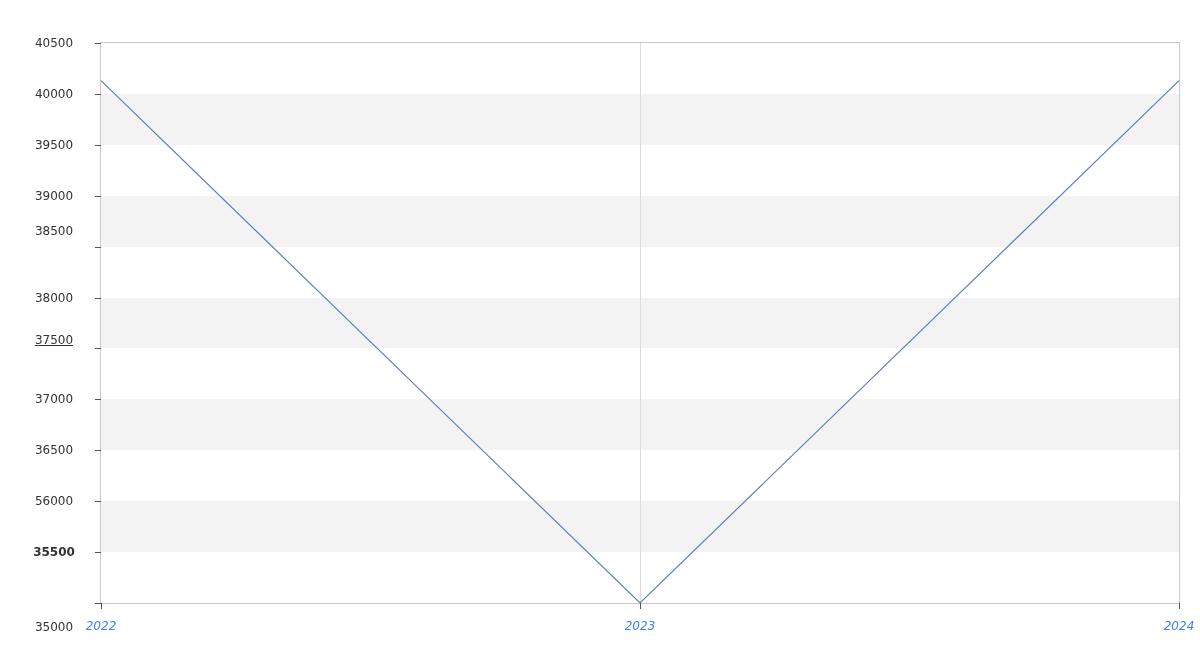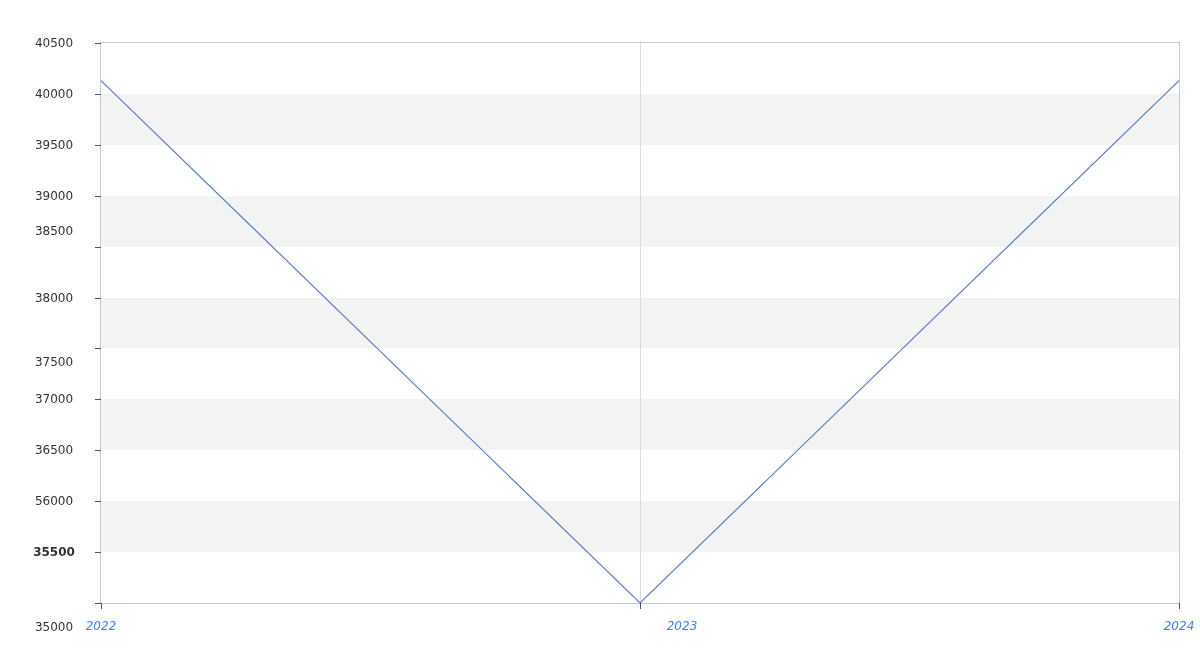--- a/index.html
+++ b/index.html
@@ -122,26 +122,26 @@
       <div class="tick-mark" style="top: 101.818px;"></div>
       <div class="tick-mark" style="top: 50.9091px;"></div>
       <div class="tick-mark" style="top: 0px;"></div>
     </div>
 
 <div class="y-tick" style="top: 603px; margin-top: 24px;">35000</div>
     <div class="y-tick" style="top: 552.091px; font-weight: bold;">35500</div>
     <div class="y-tick" style="top: 501.182px;">56000</div>
     <div class="y-tick" style="top: 450.273px;">36500</div>
     <div class="y-tick" style="top: 399.364px;">37000</div>
-    <div class="y-tick" style="top: 362px;">37500</div>
+    <div class="y-tick" style="top: 340px; text-decoration: underline;">37500</div>
     <div class="y-tick" style="top: 297.545px;">38000</div>
     <div class="y-tick" style="top: 231px;">38500</div>
     <div class="y-tick" style="top: 195.727px;">39000</div>
     <div class="y-tick" style="top: 144.818px;">39500</div>
     <div class="y-tick" style="top: 93.9091px;">40000</div>
     <div class="y-tick" style="top: 43px;">40500</div>
     <div class="x-tick" style="left: 101px;">2022</div>
     <div class="x-tick-mark" style="left: 101px; top: 603px;"></div>
-    <div class="x-tick" style="left: 640px; margin-left: 42px;">2023</div>
+    <div class="x-tick" style="left: 640px;">2023</div>
     <div class="x-tick-mark" style="left: 640px; top: 603px;"></div>
     <div class="x-tick" style="left: 1179px;">2024</div>
     <div class="x-tick-mark" style="left: 1179px; top: 603px;"></div>
   </div>
 
 </body></html>

